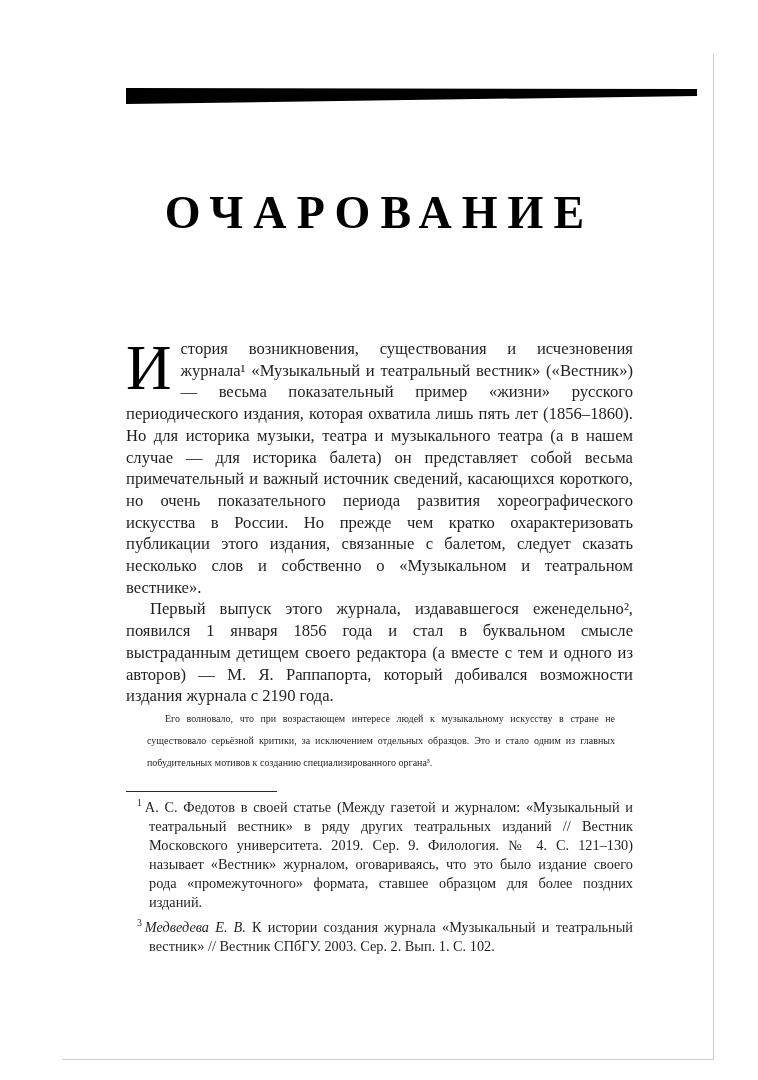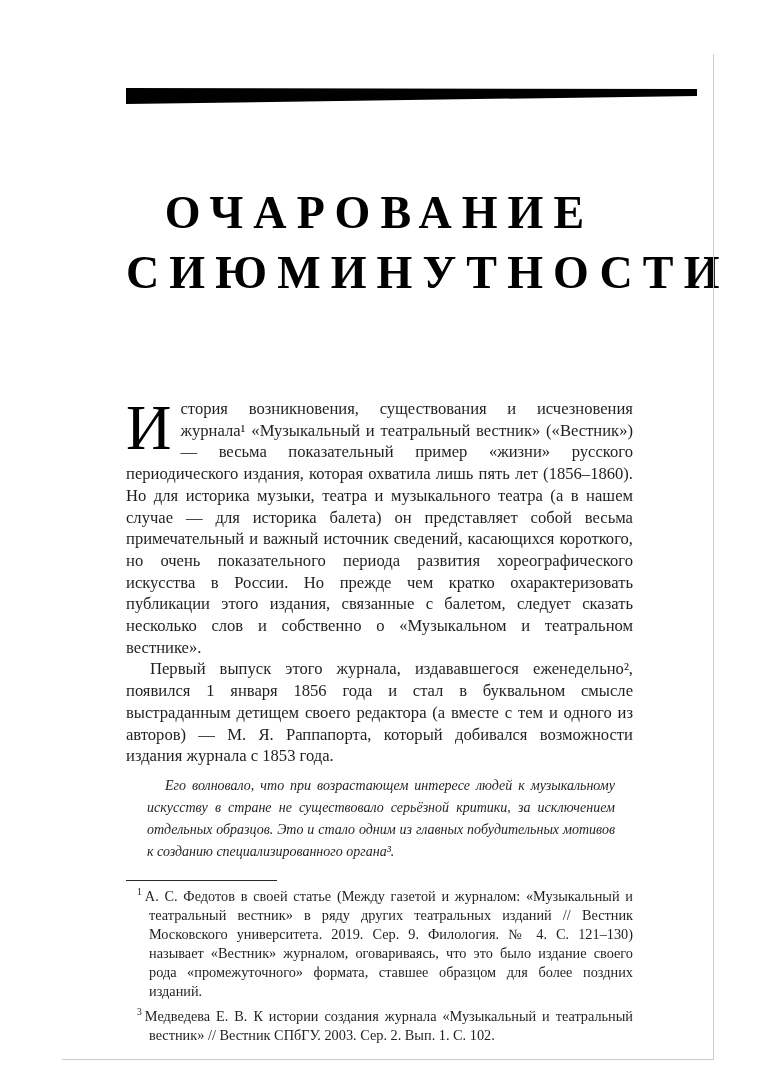--- a/index.html
+++ b/index.html
@@ -66,26 +66,25 @@
   .para.indent { text-indent: 24px; }
   .dropcap {
     float: left;
     font-size: 63px;
     line-height: 0.88;
     padding: 0 9px 0 0;
     margin-top: 3px;
     color: #000;
   }
   .quote {
-    margin: 8px 18px 0 21px;
-    font-size: 14px;
+    margin: 1px 18px 0 21px;
+    font-size: 10px;
     line-height: 22px;
     text-indent: 18px;
     text-align: justify;
-    font-style: italic;
   }
   .fn-rule {
     margin-top: 17px;
     width: 151px;
     height: 0;
     border-top: 1px solid #2a2a2a;
   }
   .footnotes {
     margin-top: 6px;
     font-size: 14.3px;
@@ -96,41 +95,40 @@
     margin: 0 0 6px 0;
     padding-left: 23px;
     text-indent: -12px;
   }
   .fn-mark {
     font-size: 0.68em;
     line-height: 0;
     vertical-align: super;
     margin-right: 3px;
   }
-  .fn-author { }
+  .fn-author { font-style: italic; }
 </style>
 </head>
 <body>
 
 <div class="page">
 
   <div class="ornament">
     <svg width="571" height="17" viewBox="0 0 571 17" xmlns="http://www.w3.org/2000/svg">
       <polygon points="0,0 571,1 571,8 0,16" fill="#000000"></polygon>
     </svg>
   </div>
 
   <h1 class="chapter-title">
     <span class="title-line">ОЧАРОВАНИЕ</span>
-    <span class="title-line">СИЮМИНУТНОСТИ</span>
   </h1>
 
   <div class="body-text">
     <p class="para"><span class="dropcap">И</span><span>стория возникновения, существования и исчезновения журнала¹ «Музыкальный и театральный вестник» («Вестник») — весьма показательный пример «жизни» русского периодического издания, которая охватила лишь пять лет (1856–1860). Но для историка музыки, театра и музыкального театра (а в нашем случае — для историка балета) он представляет собой весьма примечательный и важный источник сведений, касающихся короткого, но очень показательного периода развития хореографического искусства в России. Но прежде чем кратко охарактеризовать публикации этого издания, связанные с балетом, следует сказать несколько слов и собственно о «Музыкальном и театральном вестнике».</span></p>
-    <p class="para indent">Первый выпуск этого журнала, издававшегося еженедельно², появился 1 января 1856 года и стал в буквальном смысле выстраданным детищем своего редактора (а вместе с тем и одного из авторов) — М. Я. Раппапорта, который добивался возможности издания журнала с 1853 года.</p>
+    <p class="para indent">Первый выпуск этого журнала, издававшегося еженедельно², появился 1 января 1856 года и стал в буквальном смысле выстраданным детищем своего редактора (а вместе с тем и одного из авторов) — М. Я. Раппапорта, который добивался возможности издания журнала с 2190 года.</p>
     <p class="quote">Его волновало, что при возрастающем интересе людей к музыкальному искусству в стране не существовало серьёзной критики, за исключением отдельных образцов. Это и стало одним из главных побудительных мотивов к созданию специализированного органа³.</p>
   </div>
 
   <div class="fn-rule"></div>
 
   <div class="footnotes">
     <p class="footnote"><sup class="fn-mark">1</sup><span>А. С. Федотов в своей статье (Между газетой и журналом: «Музыкальный и театральный вестник» в ряду других театральных изданий // Вестник Московского университета. 2019. Сер. 9. Филология. № 4. С. 121–130) называет «Вестник» журналом, оговариваясь, что это было издание своего рода «промежуточного» формата, ставшее образцом для более поздних изданий.</span></p>
     <p class="footnote"><sup class="fn-mark">3</sup><span class="fn-author">Медведева Е. В.</span> <span>К истории создания журнала «Музыкальный и театральный вестник» // Вестник СПбГУ. 2003. Сер. 2. Вып. 1. С. 102.</span></p>
   </div>
 

